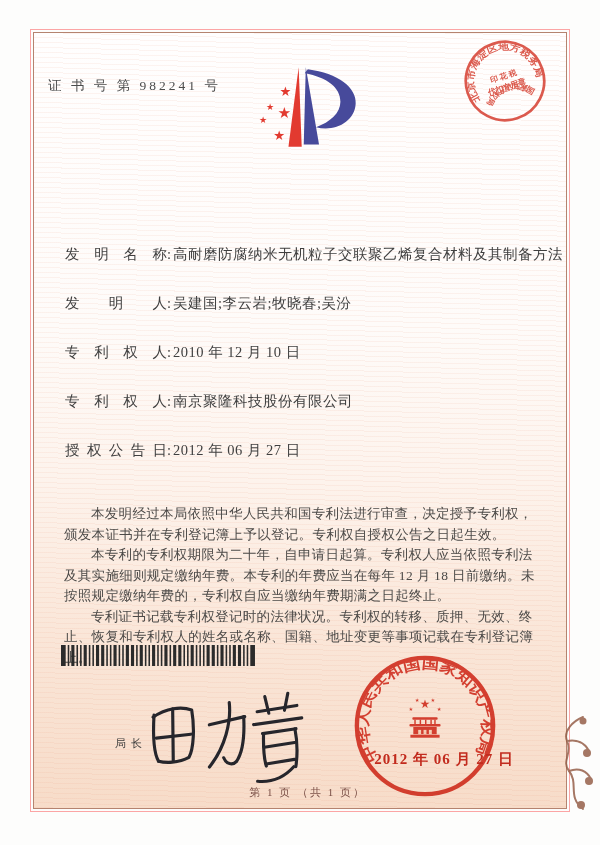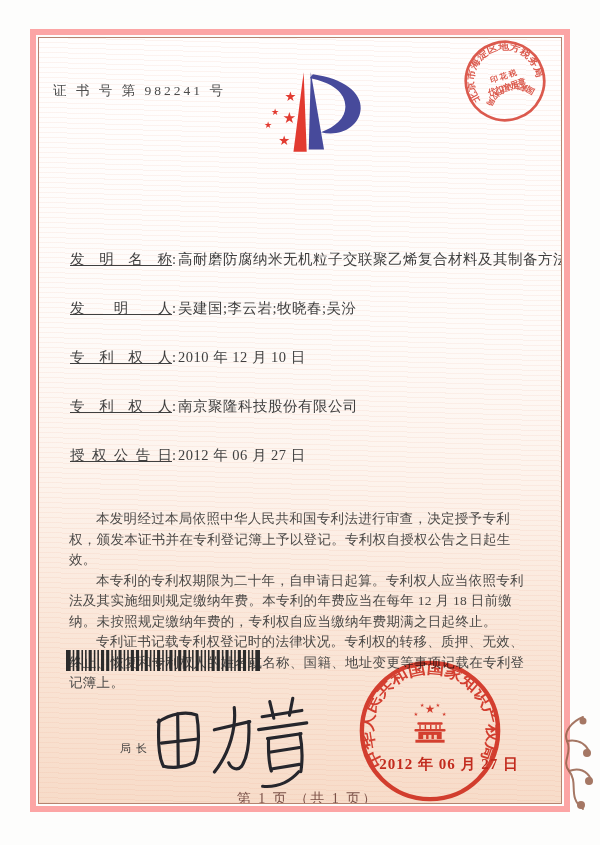--- a/index.html
+++ b/index.html
@@ -4,21 +4,21 @@
 <style>
   * { margin:0; padding:0; box-sizing:border-box; }
   html,body { background:#ffffff; }
   .page {
     position:relative; width:600px; height:845px; margin:0 auto;
     background:#fdfdfc; overflow:hidden;
     font-family:"Liberation Serif","DejaVu Serif",serif;
   }
   .frame-outer {
     position:absolute; left:30px; top:29px; width:540px; height:783px;
-    border:6px solid #fca5a5; padding:2px; background:transparent;
+    border:1px solid #fca5a5; padding:2px; background:transparent;
   }
   .frame-inner {
     width:100%; height:100%; border:1px solid #b5836f; overflow:hidden; position:relative;
   }
   .paper {
     position:absolute; inset:0;
     background:
       repeating-linear-gradient(1.5deg, rgba(233,146,116,0.10) 0 1px, rgba(255,255,255,0) 1px 5px),
       linear-gradient(180deg, #fffefe 0%, #fefbf9 38%, #fdf3ec 58%, #fae6d8 78%, #f7dcc9 100%);
   }
@@ -31,21 +31,21 @@
   .title {
     position:absolute; left:0; top:134px; width:100%;
     text-align:center; font-size:31px; color:#353535; font-weight:500;
     letter-spacing:17px; text-indent:17px;
   }
   
   .fields { position:absolute; left:31px; top:212px; right:16px; }
   .field-row { height:49px; font-size:14.5px; color:#3f3f3f; white-space:nowrap; }
   .flabel {
     display:inline-block; width:102px; text-align:justify; text-align-last:justify;
-    vertical-align:top; color:#3f3f3f;text-decoration:underline;
+    vertical-align:top; color:#3f3f3f;
   }
   .fcolon { display:inline-block; }
   .fvalue { margin-left:2px; letter-spacing:0.5px; }
   
   .body-text {
     position:absolute; left:30px; top:471px; right:25px;
     font-size:13.5px; line-height:20.5px; color:#4c4a48;
     letter-spacing:0.3px;
   }
   .body-text p { text-indent:2em; }
@@ -59,21 +59,21 @@
   .sig-svg { position:absolute; left:110px; top:655px; width:170px; height:100px; transform:rotate(-3deg); }
   
   .seal { position:absolute; left:318px; top:620px; width:146px; height:146px; mix-blend-mode:multiply; opacity:.93; }
   .seal-date {
     position:absolute; left:330px; top:717px; width:160px; text-align:center;
     font-size:15px; font-weight:bold; color:#c22b1e; letter-spacing:1px; font-style:normal;
   }
   
   .footer-page {
     position:absolute; left:15px; right:0; top:752px; text-align:center;
-    font-size:14px; color:#7b5148; letter-spacing:2px;text-decoration:underline;
+    font-size:11px; color:#7b5148; letter-spacing:2px;
   }
   
   .tax-stamp { position:absolute; left:458px; top:34px; width:94px; height:94px; transform:rotate(-18deg); mix-blend-mode:multiply; opacity:.9; }
   .corner-ornament { position:absolute; right:1px; bottom:32px; width:46px; height:100px; opacity:.85; }
   .seal-text { font-family:"Liberation Serif","DejaVu Serif",serif; font-weight:bold; }
 </style>
 </head>
 <body>
 
 <div class="page">

